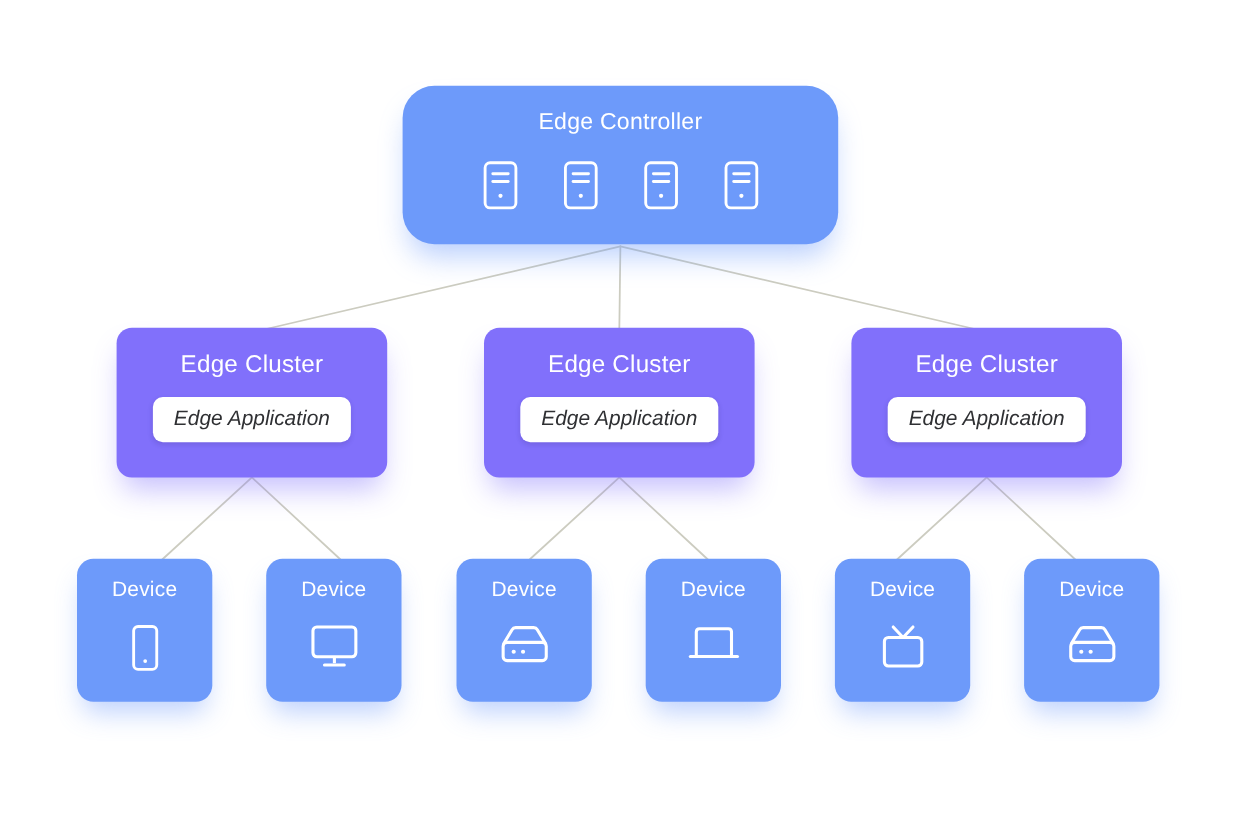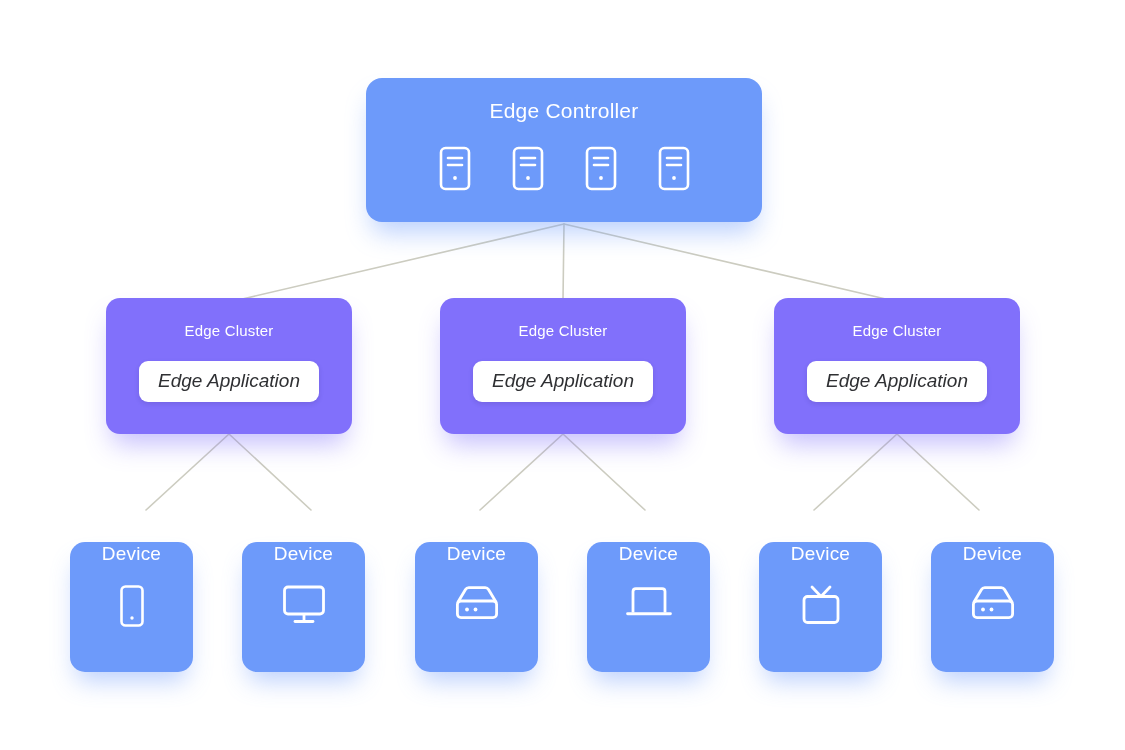--- a/index.html
+++ b/index.html
@@ -34,21 +34,21 @@
     align-items: center;
     z-index: 2;
   }
 
   
   .controller {
     left: 366px;
     top: 78px;
     width: 396px;
     height: 144px;
-    border-radius: 16px;
+    border-radius: 29px;
     background: #6d9afa;
     box-shadow: 0 16px 26px -6px rgba(109,154,250,0.48);
     padding-top: 20px;
   }
   .controller-title {
     color: #ffffff;
     font-size: 21px;
     line-height: 26px;
     letter-spacing: 0.2px;
     font-weight: 400;
@@ -71,21 +71,21 @@
     border-radius: 14px;
     background: #8170fb;
     box-shadow: 0 16px 26px -6px rgba(129,112,251,0.45);
     padding-top: 20px;
   }
   .cluster-c0 { left: 106px; }
   .cluster-c1 { left: 440px; }
   .cluster-c2 { left: 774px; }
   .cluster-title {
     color: #ffffff;
-    font-size: 15px;
+    font-size: 22px;
     line-height: 26px;
     letter-spacing: 0.2px;
     font-weight: 400;
   }
   .cluster-app {
     margin-top: 17px;
     background: #ffffff;
     color: #2f3033;
     font-size: 19px;
     line-height: 22px;
@@ -97,21 +97,21 @@
   }
 
   
   .device {
     top: 508px;
     width: 123px;
     height: 130px;
     border-radius: 15px;
     background: #6d9afa;
     box-shadow: 0 15px 24px -6px rgba(109,154,250,0.45);
-    margin-top: 34px;
+    padding-top: 17px;
   }
   .device-d0 { left: 70px; }
   .device-d1 { left: 242px; }
   .device-d2 { left: 415px; }
   .device-d3 { left: 587px; }
   .device-d4 { left: 759px; }
   .device-d5 { left: 931px; }
   .device-title {
     color: #ffffff;
     font-size: 19px;

